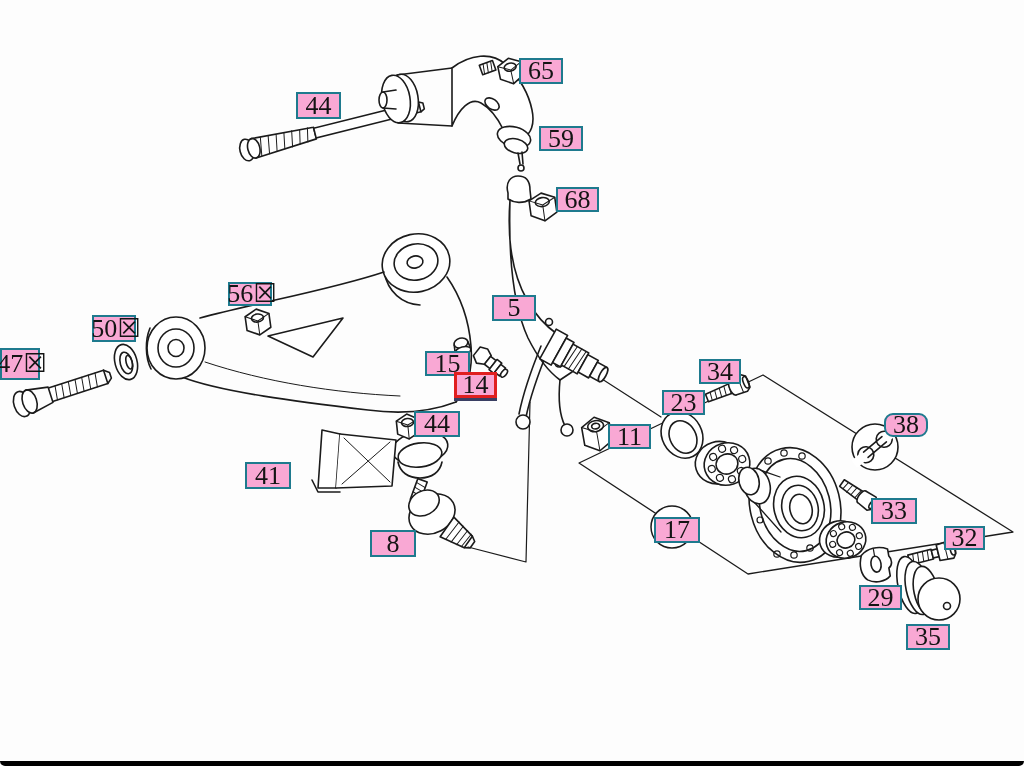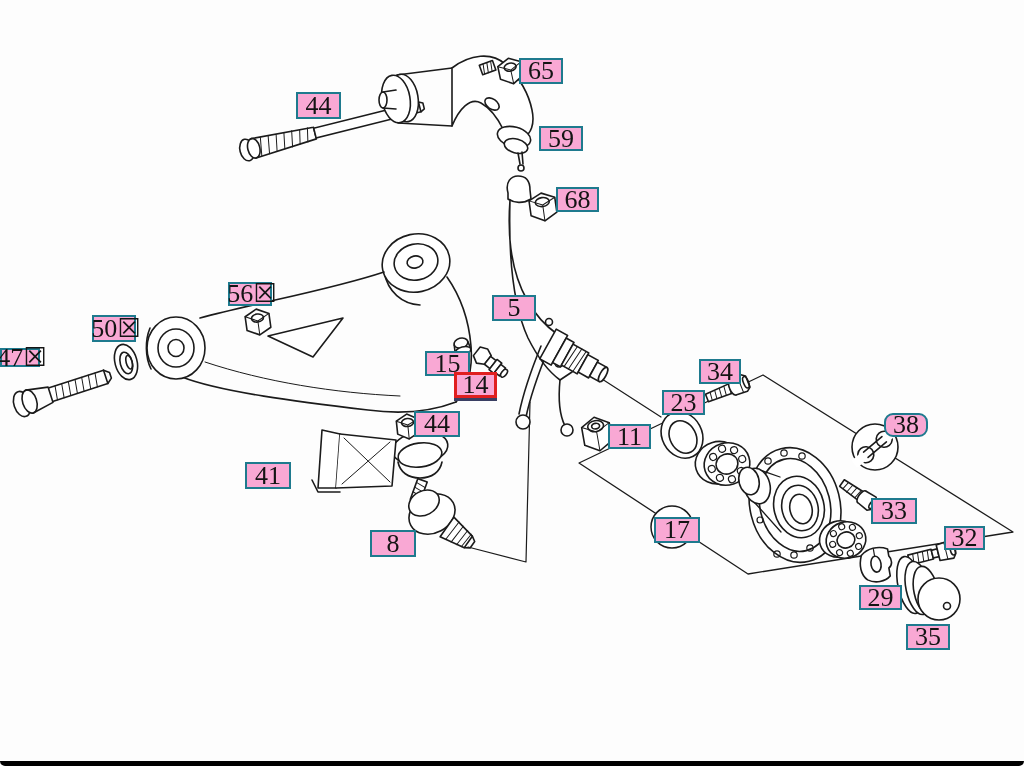--- a/index.html
+++ b/index.html
@@ -324,21 +324,21 @@
     </div>
 <div class="callout" style="left:492px;top:295px;width:44px;height:26px;">
       <span>5</span>
     </div>
 <div class="callout ovf" style="left:228px;top:282px;width:44px;height:24px;">
       <span>56☒</span>
     </div>
 <div class="callout ovf" style="left:92px;top:315px;width:44px;height:27px;">
       <span>50☒</span>
     </div>
-<div class="callout ovf" style="left:0px;top:348px;width:40px;height:19px;">
+<div class="callout ovf" style="left:0px;top:348px;width:40px;height:32px;">
       <span>47☒</span>
     </div>
 <div class="callout" style="left:425px;top:351px;width:45px;height:25px;">
       <span>15</span>
     </div>
 <div class="callout highlight" style="left:454px;top:372px;width:43px;height:26px;">
       <span>14</span>
     </div>
 <div class="callout" style="left:414px;top:411px;width:46px;height:26px;">
       <span>44</span>

